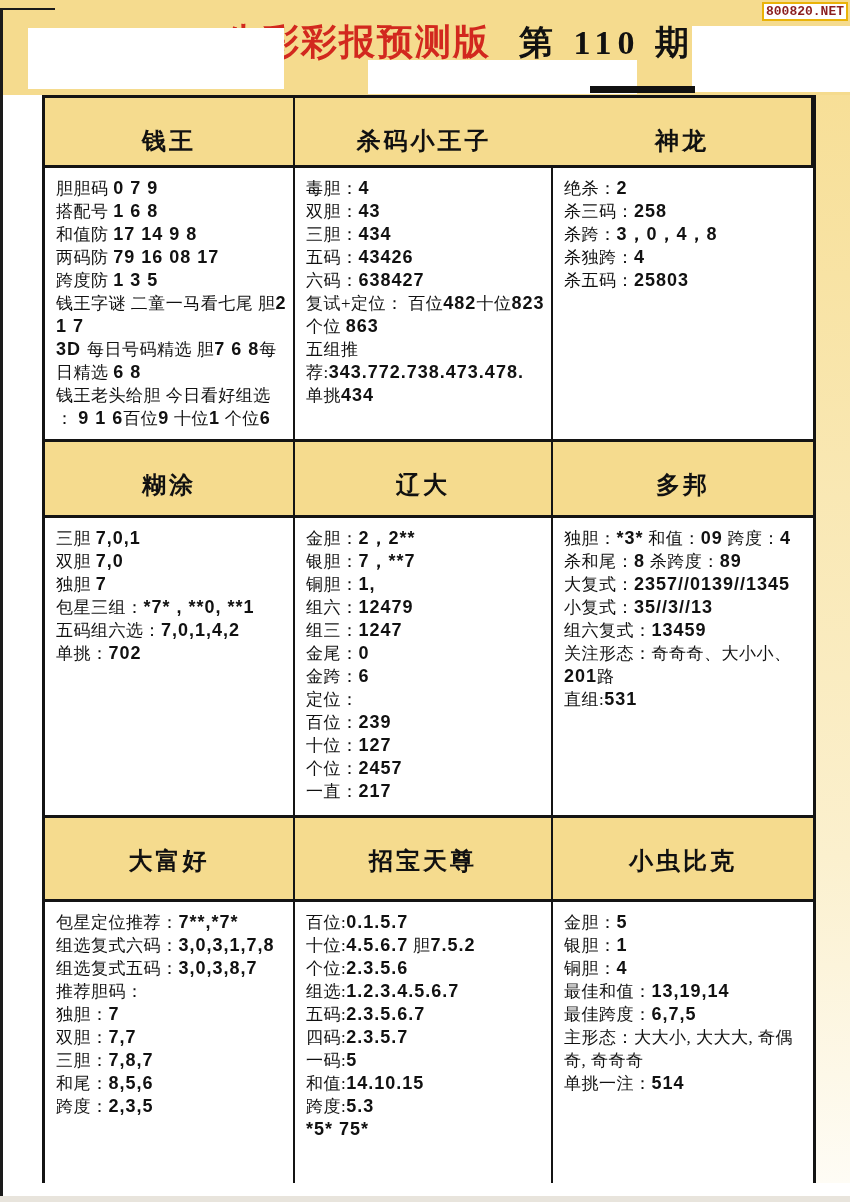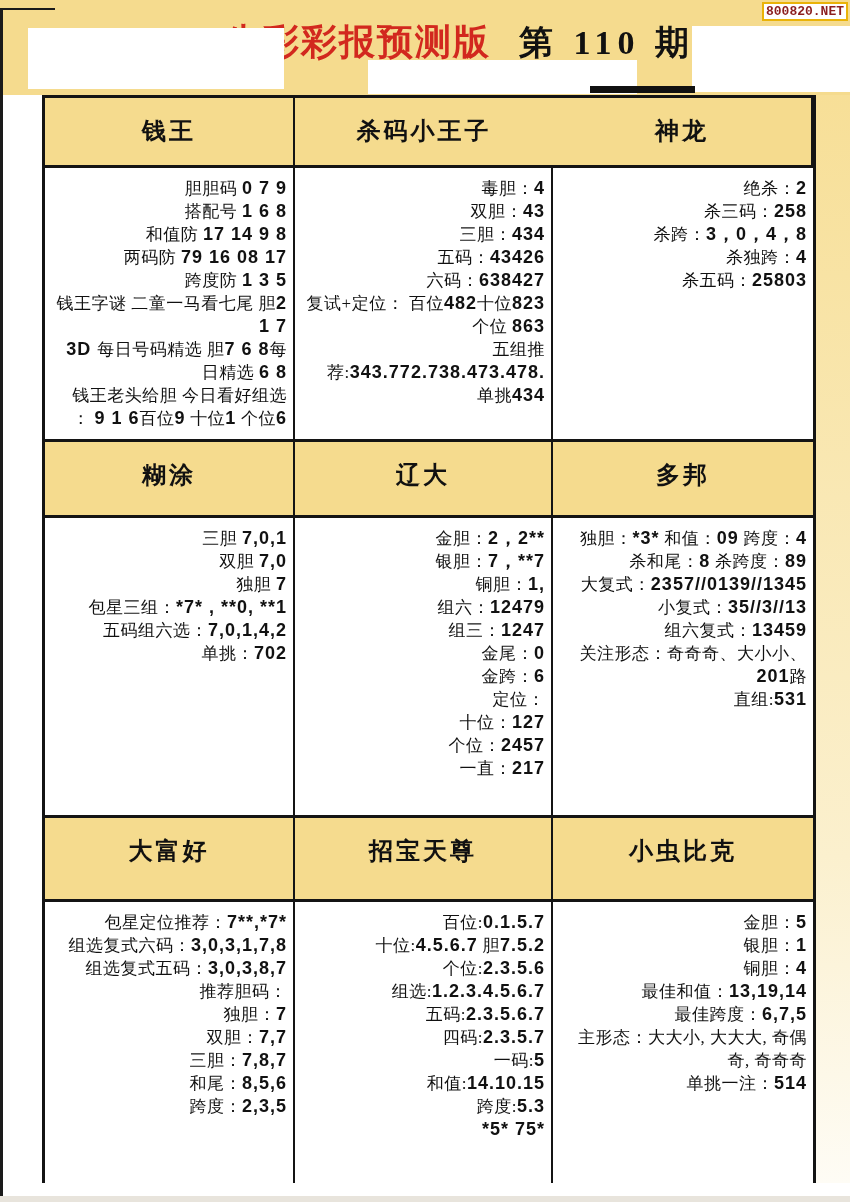--- a/index.html
+++ b/index.html
@@ -22,24 +22,24 @@
   .redact{position:absolute;background:#fff;}
   .redact.r1{left:28px;top:28px;width:256px;height:61px;}
   .redact.r2{left:368px;top:60px;width:269px;height:34px;}
   .redact.r3{left:692px;top:26px;width:158px;height:66px;}
   .black-bar{position:absolute;left:590px;top:86px;width:105px;height:7px;background:#111;}
   
   .table{position:absolute;left:42px;top:95px;width:774px;box-sizing:border-box;
        border:3px solid #141414;border-bottom:none;background:#fff;
        display:grid;grid-template-columns:250px 258px 260px;
        grid-template-rows:70px 274px 76px 300px 84px 281px;}
-  .cell{box-sizing:border-box;overflow:hidden;text-align:right;}
+  .cell{box-sizing:border-box;overflow:hidden;}
   .cell.b-r{border-right:2px solid #141414;}
   .cell.b-b{border-bottom:3px solid #141414;}
-  .hcell{background:#F5DB8E;text-align:center;padding-top:17px;
+  .hcell{background:#F5DB8E;text-align:center;padding-top:27px;
        font-size:24px;font-weight:700;letter-spacing:3px;}
   .ccell{background:#fff;padding:9px 6px 0 11px;}
   .line{font-size:17px;line-height:23px;min-height:23px;letter-spacing:0.5px;}
   .line .v{font-weight:700;font-family:"Liberation Sans",sans-serif;font-size:18px;letter-spacing:1px;}
 </style>
 </head>
 <body>
 
 <div class="banner"></div>
 <div class="right-margin"></div>
@@ -106,20 +106,21 @@
     </div>
   <div class="cell ccell b-r b-b">
       <div class="line"><span>金胆：</span><span class="v">2，2**</span></div>
       <div class="line"><span>银胆：</span><span class="v">7，**7</span></div>
       <div class="line"><span>铜胆：</span><span class="v">1,</span></div>
       <div class="line"><span>组六：</span><span class="v">12479</span></div>
       <div class="line"><span>组三：</span><span class="v">1247</span></div>
       <div class="line"><span>金尾：</span><span class="v">0</span></div>
       <div class="line"><span>金跨：</span><span class="v">6</span></div>
       <div class="line"><span>定位：</span></div>
+      <div class="line"><span>百位：</span><span class="v">239</span></div>
       <div class="line"><span>十位：</span><span class="v">127</span></div>
       <div class="line"><span>个位：</span><span class="v">2457</span></div>
       <div class="line"><span>一直：</span><span class="v">217</span></div>
     </div>
   <div class="cell ccell b-b">
       <div class="line"><span>独胆：</span><span class="v">*3*</span><span> 和值：</span><span class="v">09</span><span> 跨度：</span><span class="v">4</span><span> 杀和尾：</span><span class="v">8</span><span> 杀跨度：</span><span class="v">89</span></div>
       <div class="line"><span>大复式：</span><span class="v">2357//0139//1345</span></div>
       <div class="line"><span>小复式：</span><span class="v">35//3//13</span></div>
       <div class="line"><span>组六复式：</span><span class="v">13459</span></div>
       <div class="line"><span>关注形态：奇奇奇、大小小、</span><span class="v">201</span><span>路</span></div>

